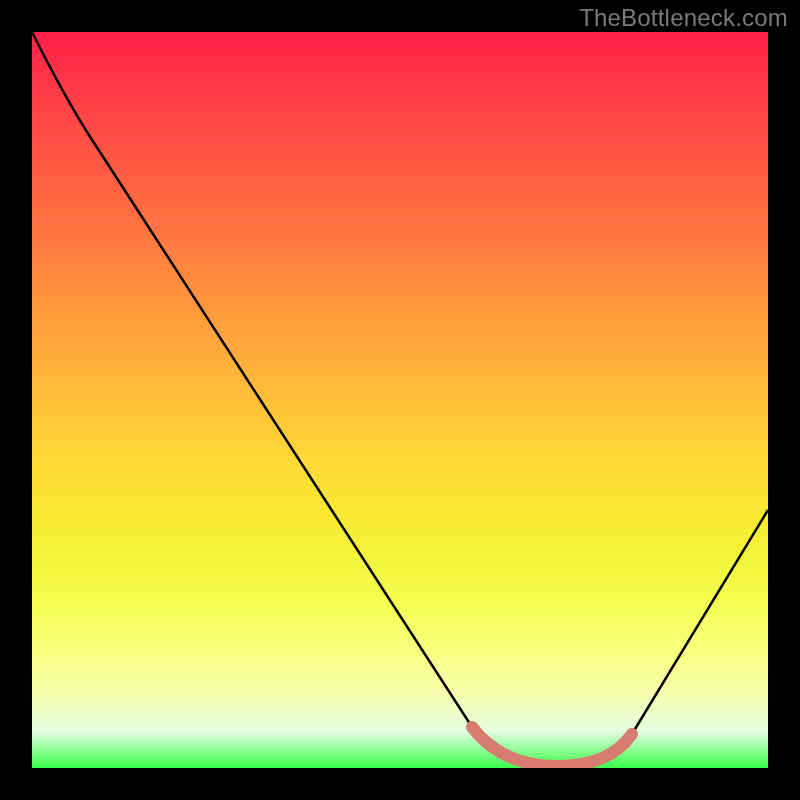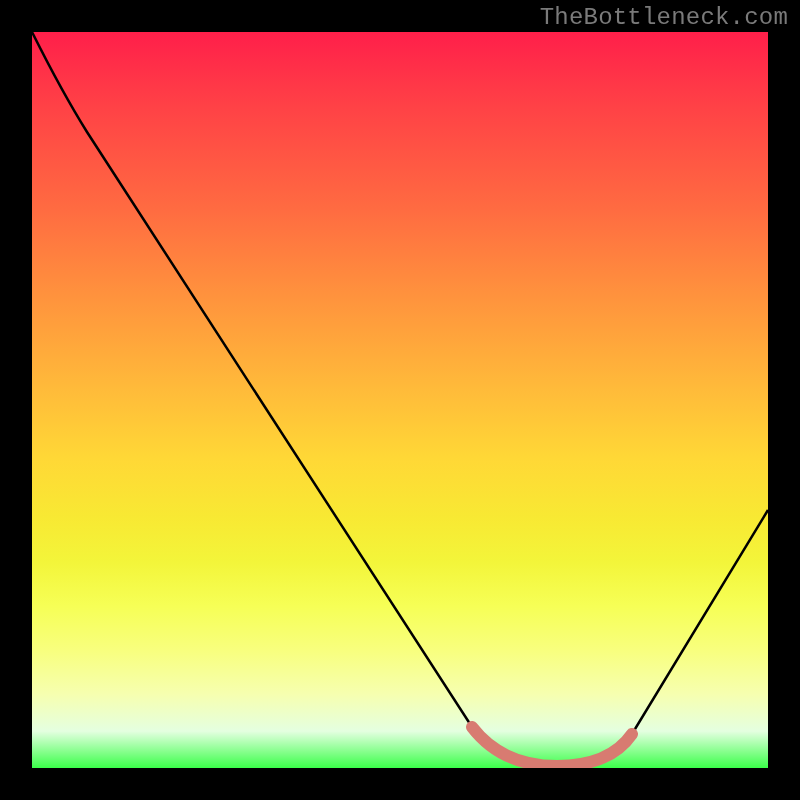--- a/index.html
+++ b/index.html
@@ -14,21 +14,21 @@
     position: relative;
     width: 800px;
     height: 800px;
     background: #000;
   }
   .watermark {
     position: absolute;
     top: 4px;
     right: 12px;
     color: #7a7a7a;
-    font-family: Liberation Mono, monospace;
+    font-family: Liberation Sans, sans-serif;
     font-size: 24px;
     font-weight: 500;
     letter-spacing: 0.2px;
     z-index: 10;
   }
   .plot {
     position: absolute;
     left: 32px;
     top: 32px;
     width: 736px;

